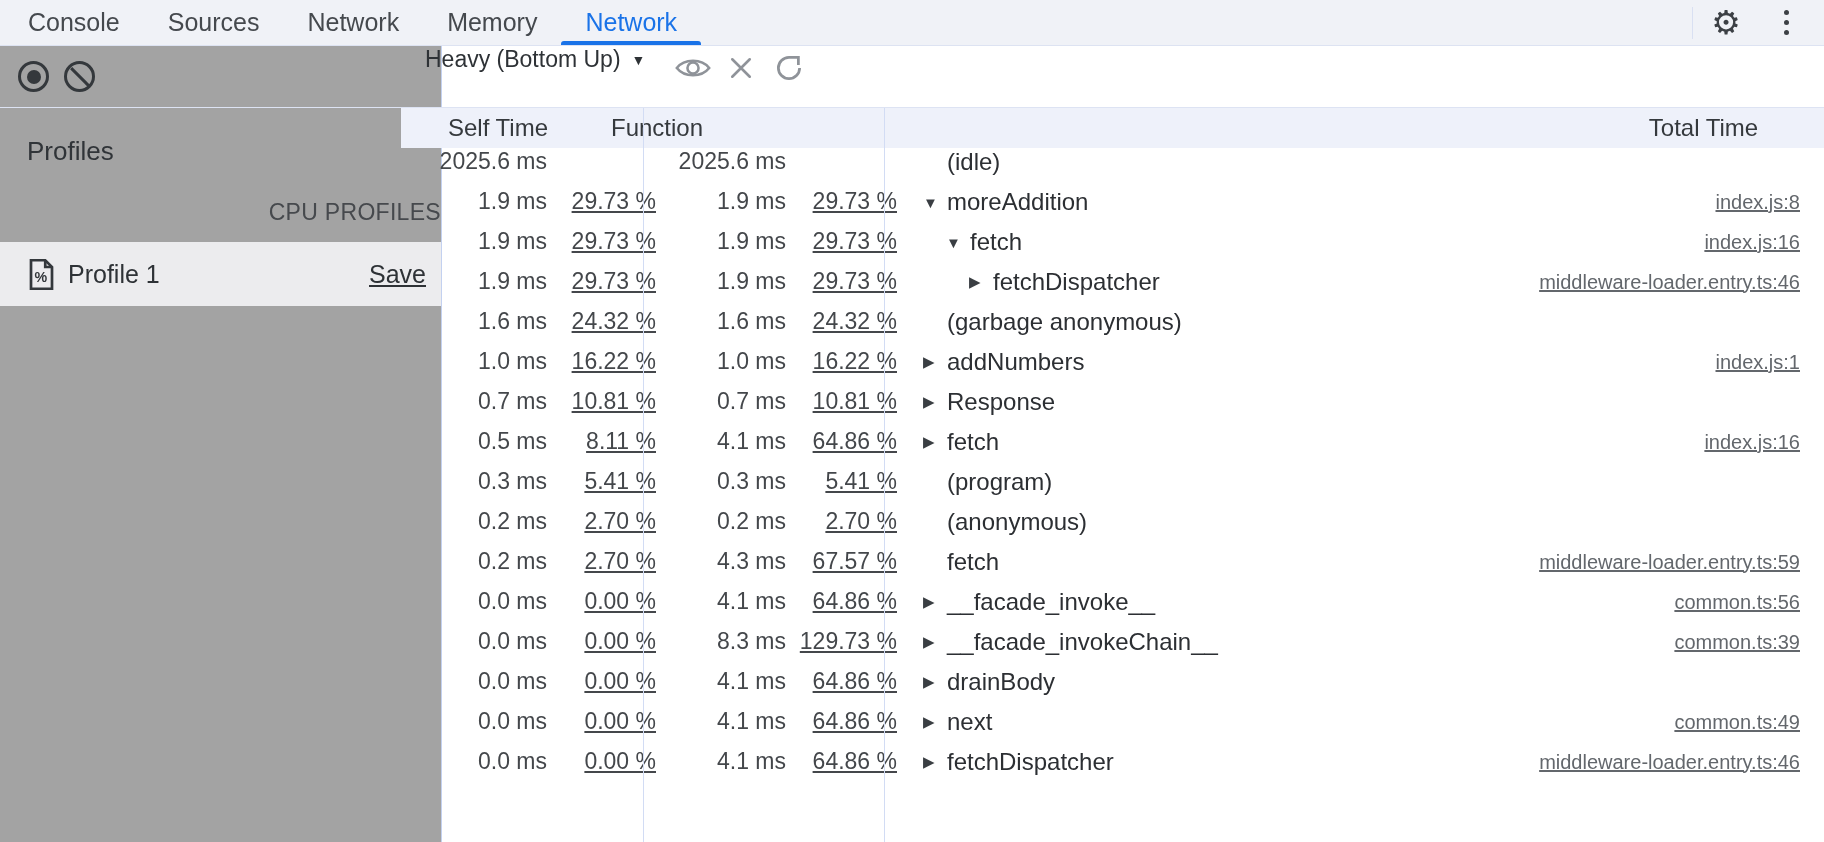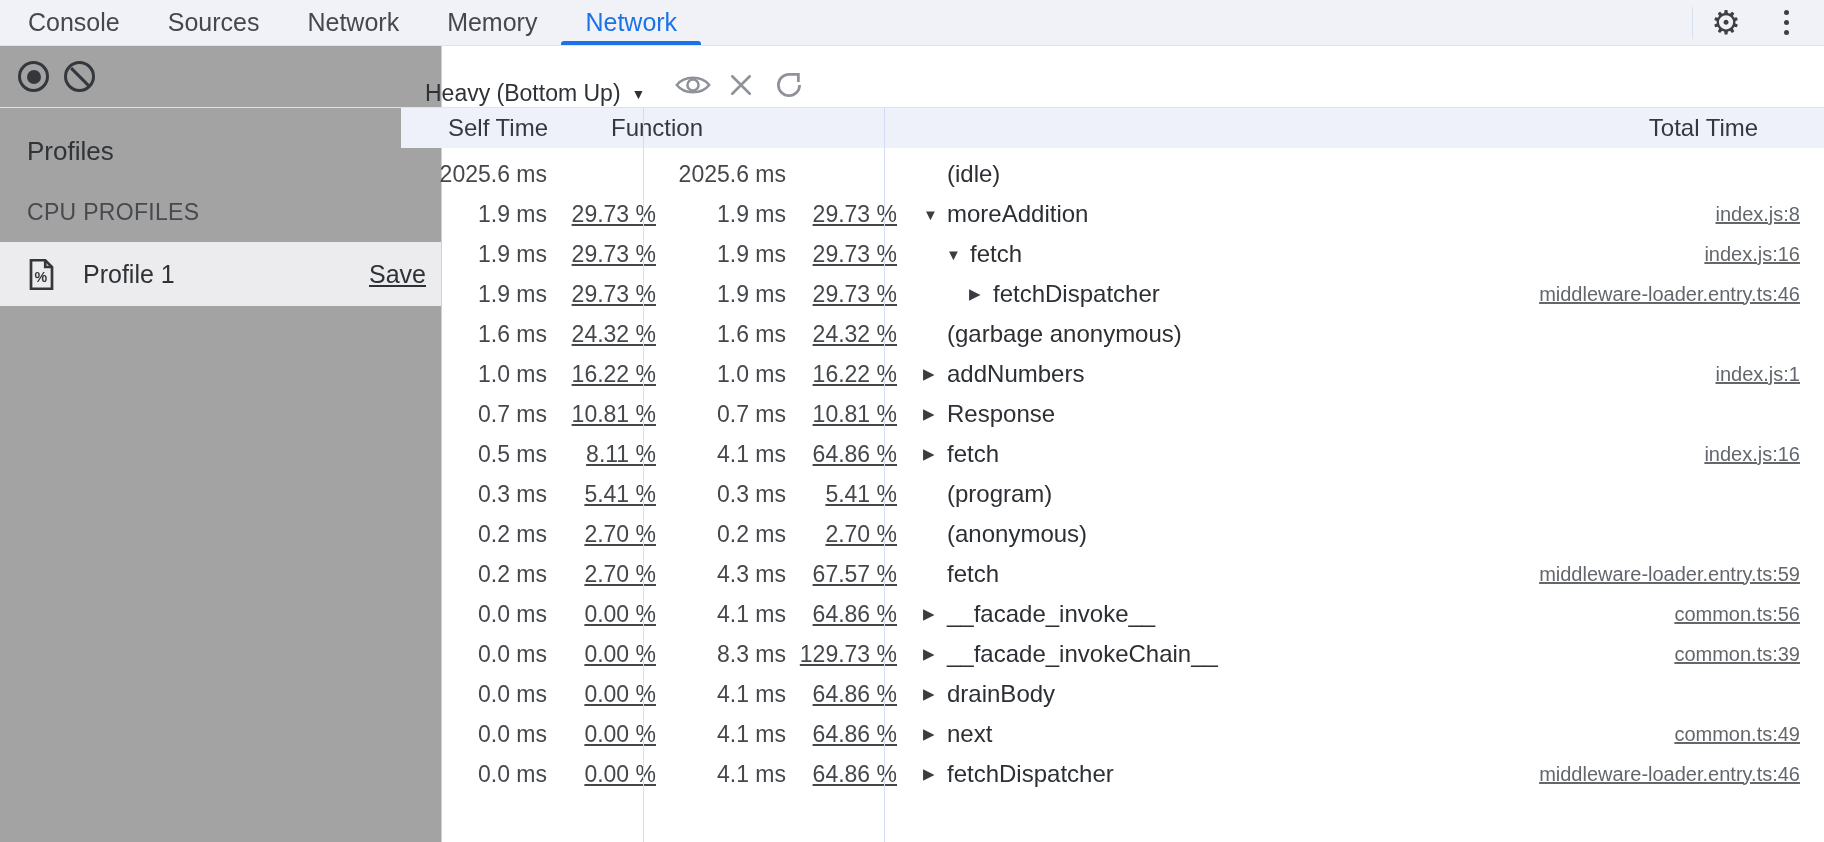--- a/index.html
+++ b/index.html
@@ -55,54 +55,54 @@
   .record-icon::after { content:""; width:14px; height:14px; border-radius:50%; background:#34383c; }
   .clear-icon {
     width:31px; height:31px; border:3px solid #34383c; border-radius:50%;
     position:relative; cursor:pointer;
   }
   .clear-icon::after {
     content:""; position:absolute; left:50%; top:50%; width:25px; height:3px;
     background:#34383c; transform:translate(-50%,-50%) rotate(45deg);
   }
   .profiles-label { margin:28px 0 0 27px; font-size:26px; color:#303438; }
-  .cpu-label { margin:32px 0 16px 27px; font-size:23px; color:#46494d; letter-spacing:.3px; }
+  .cpu-label { margin:32px 0 16px 27px; font-size:23px; color:#46494d; letter-spacing:.3px;text-align:right; }
   .profile-item {
     height:64px; background:#ececee; display:flex; align-items:center;
     padding:0 15px 0 28px; cursor:pointer;
   }
-  .profile-name { margin-left:28px; font-size:25px; color:#2e3236; }
+  .profile-name { margin-left:13px; font-size:25px; color:#2e3236; }
   .save-link { margin-left:auto; font-size:25px; color:#2e3236; text-decoration:underline; cursor:pointer; }
 
   
   .content { position:absolute; top:0; bottom:0; left:401px; right:0; }
   .content-toolbar {
     height:62px; border-bottom:1px solid #dde3f3;
-    display:flex; align-items:flex-end; padding-left:24px;
+    display:flex; align-items:flex-start; padding-left:24px;
   }
   .view-select { display:flex; align-items:center; font-size:23px; color:#2e3236; cursor:pointer; }
   .view-select .caret { font-size:14px; margin-left:11px; color:#2e3236; }
   .toolbar-icons { display:flex; align-items:center; margin-left:24px; }
   .tool-btn { width:48px; height:44px; display:flex; align-items:center; justify-content:center; cursor:pointer; }
 
   
   .thead {
     position:absolute; top:62px; left:0; right:0; height:40px;
     background:#eef1fa; display:flex; font-size:24px; color:#35393d;
   }
   .th { display:flex; align-items:center; justify-content:center; cursor:pointer; }
   .th-self  { width:194px; }
   .th-total { width:241px; }
   .th-fn    { flex:1; justify-content:flex-start; padding-left:16px; }
   .col-line { position:absolute; top:62px; bottom:0; width:1px; background:#d2dcf4; z-index:2; }
   .col-line.c1 { left:242px; }
   .col-line.c2 { left:483px; }
 
   .tbody { position:absolute; top:102px; left:0; right:0; bottom:0; }
-  .row { height:40px; display:flex; align-items:flex-end;padding-left:22px; }
+  .row { height:40px; display:flex; align-items:flex-start;padding-left:22px; }
   .cell-self, .cell-total { display:flex; align-items:center; padding:0 10px 0 8px; font-size:23px; color:#44474b; }
   .cell-self  { width:243px; }
   .cell-total { width:241px; }
   .ms  { width:116px; text-align:right; white-space:pre; }
   .cell-total .ms { width:112px; }
   .pct { flex:1; text-align:right; white-space:pre;text-decoration:underline; }
   .cell-fn { flex:1; display:flex; align-items:center; padding-right:24px; font-size:24px; color:#2c2f33; min-width:0; }
   .arrow { width:24px; flex:none; font-size:15px; color:#3a3e43; cursor:pointer; }
   .fn-name { white-space:pre; }
   .fn-link {

